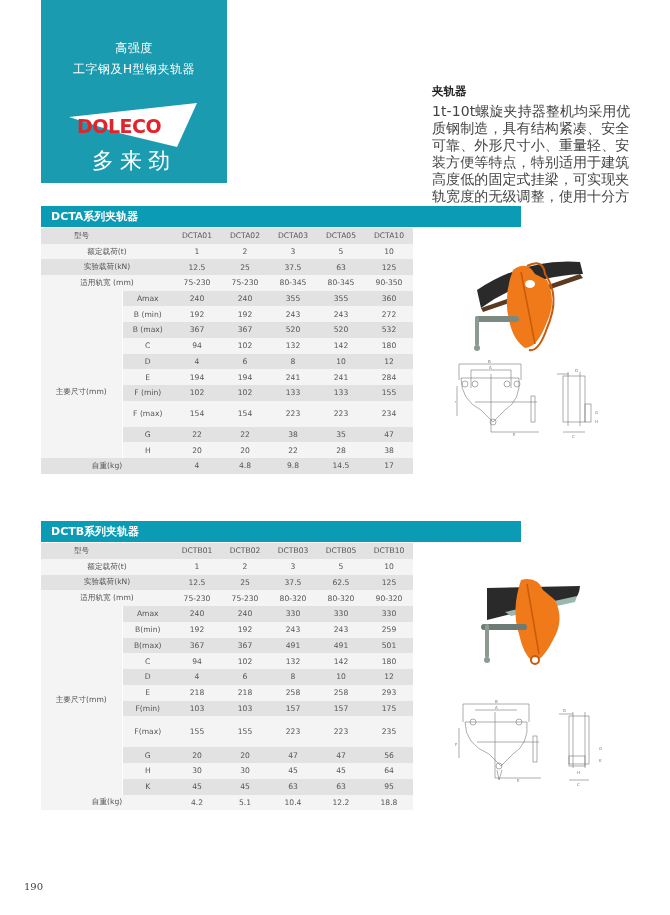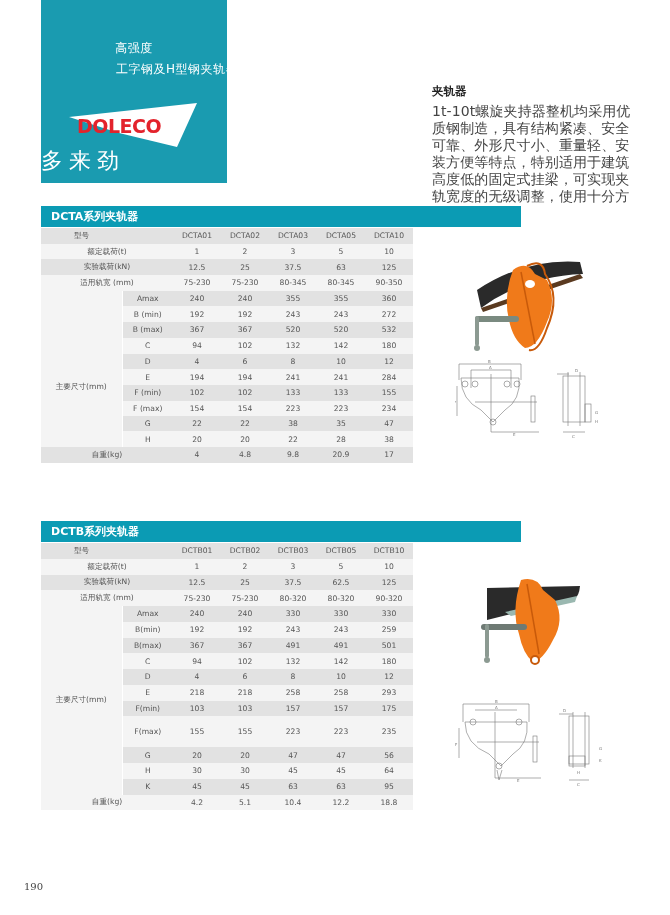--- a/index.html
+++ b/index.html
@@ -9,25 +9,25 @@
   
   .brand-panel {
     position: absolute; left: 41px; top: 0; width: 186px; height: 183px;
     background: #1a9bb0;
   }
   .brand-sub1, .brand-sub2 {
     position: absolute; left: 0; width: 100%; text-align: center;
     color: #fff; font-size: 12px; letter-spacing: 0.5px;
   }
   .brand-sub1 { top: 40px; }
-  .brand-sub2 { top: 61px; margin-left: 43px; }
+  .brand-sub2 { top: 61px; }
   .logo-wrap { position: absolute; left: 28px; top: 103px; width: 128px; height: 44px; }
   .logo-wrap svg { width: 100%; height: 100%; }
   .brand-cn {
-    position: absolute; left: 0; width: 100%; top: 146px; text-align: left;
+    position: absolute; left: 0; width: 100%; top: 146px; text-align: center;
     color: #fff; font-size: 22px; letter-spacing: 6px; font-weight: normal;
   }
 
   
   .intro { position: absolute; left: 432px; top: 84px; width: 210px; }
   .intro-title { font-size: 11.5px; font-weight: bold; color: #222; margin-bottom: 4px; }
   .intro-body { font-size: 14px; line-height: 17px; color: #444; letter-spacing: 0.1px; }
 
   
   .section-bar {
@@ -179,21 +179,21 @@
       <td>284</td>
     </tr>
     <tr class="g" style="height:15.7px">
       <td>F (min)</td>
       <td>102</td>
       <td>102</td>
       <td>133</td>
       <td>133</td>
       <td>155</td>
     </tr>
-    <tr class="w" style="height:15px">
+    <tr class="w" style="height:26px">
       <td>F (max)</td>
       <td>154</td>
       <td>154</td>
       <td>223</td>
       <td>223</td>
       <td>234</td>
     </tr>
     <tr class="g" style="height:15.7px">
       <td>G</td>
       <td>22</td>
@@ -208,21 +208,21 @@
       <td>20</td>
       <td>22</td>
       <td>28</td>
       <td>38</td>
     </tr>
     <tr class="g" style="height:15.7px">
       <td colspan="2">自重(kg)</td>
       <td>4</td>
       <td>4.8</td>
       <td>9.8</td>
-      <td>20.9</td>
+      <td>14.5</td>
       <td>17</td>
     </tr>
   </tbody>
 </table>
 
 <div class="photo" style="left:465px; top:250px; width:120px; height:105px;">
   <svg viewBox="0 0 120 105">
     <path d="M12,40 Q60,8 115,12 L118,24 Q60,26 16,58 Z" fill="#2a2a2a"></path>
     <path d="M16,58 L115,24 L118,28 L18,62 Z" fill="#5a3a20"></path>
     <path d="M48,20 Q62,10 70,24 L82,30 Q92,50 82,72 Q72,98 60,98 Q48,90 44,70 Q38,46 48,20 Z" fill="#f07a1a"></path>

